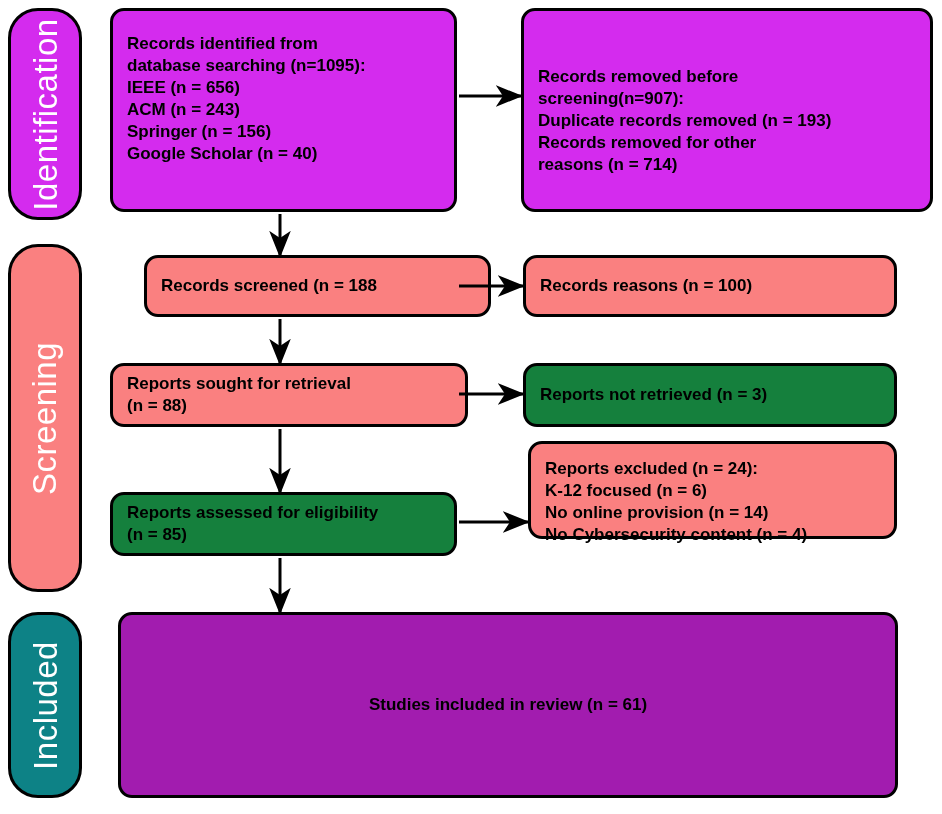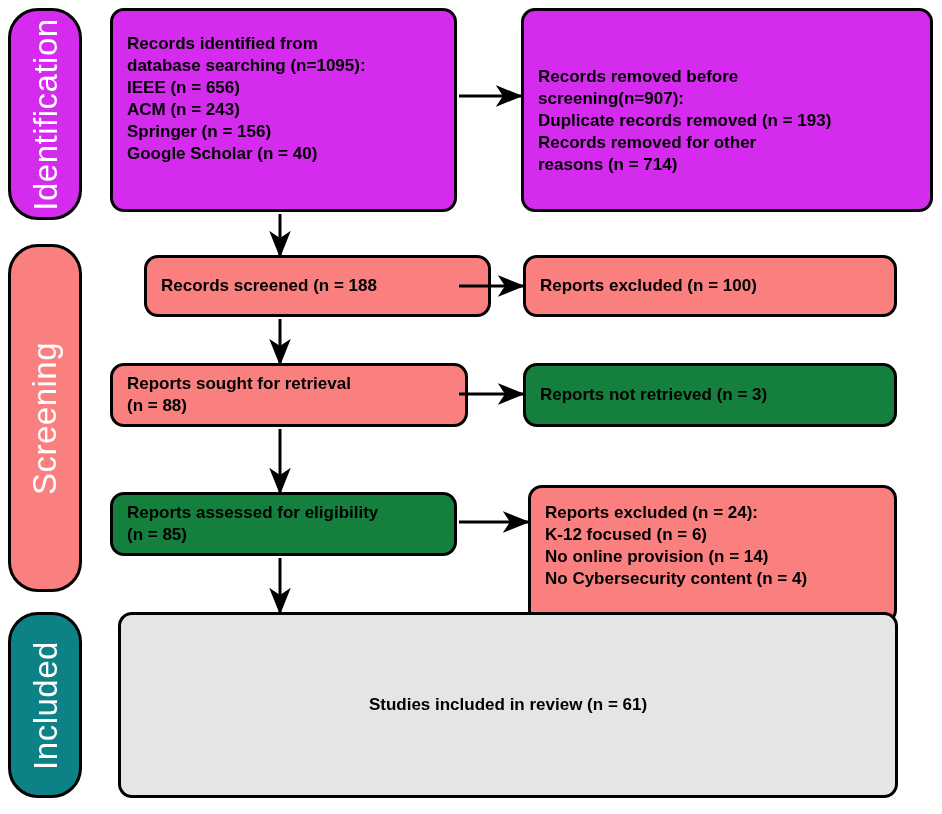--- a/index.html
+++ b/index.html
@@ -103,45 +103,45 @@
 Duplicate records removed  (n = 193)
 Records removed for other
 reasons (n = 714)</span>
   </div>
 
   <div class="node" id="node-records-screened" style="left:110px; top:255px; width:347px; height:62px; background:#FA8080;margin-left:34px;">
     <span class="node-text">Records screened (n = 188</span>
   </div>
 
   <div class="node" id="node-records-excluded" style="left:523px; top:255px; width:374px; height:62px; background:#FA8080;">
-    <span class="node-text">Reports excluded (n = 100)</span>
+    <span class="node-text">Records reasons (n = 100)</span>
   </div>
 
   <div class="node" id="node-reports-sought" style="left:110px; top:363px; width:358px; height:64px; background:#FA8080;">
     <span class="node-text">Reports sought for retrieval
 (n = 88)</span>
   </div>
 
   <div class="node" id="node-reports-not-retrieved" style="left:523px; top:363px; width:374px; height:64px; background:#15803d;">
     <span class="node-text">Reports not retrieved (n = 3)</span>
   </div>
 
   <div class="node" id="node-reports-assessed" style="left:110px; top:492px; width:347px; height:64px; background:#15803d;">
     <span class="node-text">Reports assessed for eligibility
 (n = 85)</span>
   </div>
 
-  <div class="node" id="node-reports-excluded" style="left:528px; top:441px; width:369px; height:139px; background:#FA8080; align-items:flex-start; padding-top:14px;margin-top:44px;">
+  <div class="node" id="node-reports-excluded" style="left:528px; top:441px; width:369px; height:98px; background:#FA8080; align-items:flex-start; padding-top:14px;">
     <span class="node-text">Reports excluded (n = 24):
 K-12 focused (n = 6)
 No online provision (n = 14)
 No Cybersecurity content (n = 4)</span>
   </div>
 
-  <div class="node center" id="node-studies-included" style="left:118px; top:612px; width:780px; height:186px; background:#e5e5e5; justify-content:center;">
+  <div class="node center" id="node-studies-included" style="left:118px; top:612px; width:780px; height:186px; background:#a21caf; justify-content:center;">
     <span class="node-text">Studies included in review (n = 61)</span>
   </div>
 
   <svg id="connectors" viewBox="0 0 942 814" xmlns="http://www.w3.org/2000/svg">
     <defs>
       <marker id="arrowhead" markerWidth="9" markerHeight="8" refX="8.4" refY="4" orient="auto" markerUnits="strokeWidth">
         <path d="M0,0.4 L9,4 L0,7.6 L2.4,4 Z" fill="#000000"></path>
       </marker>
     </defs>
 

